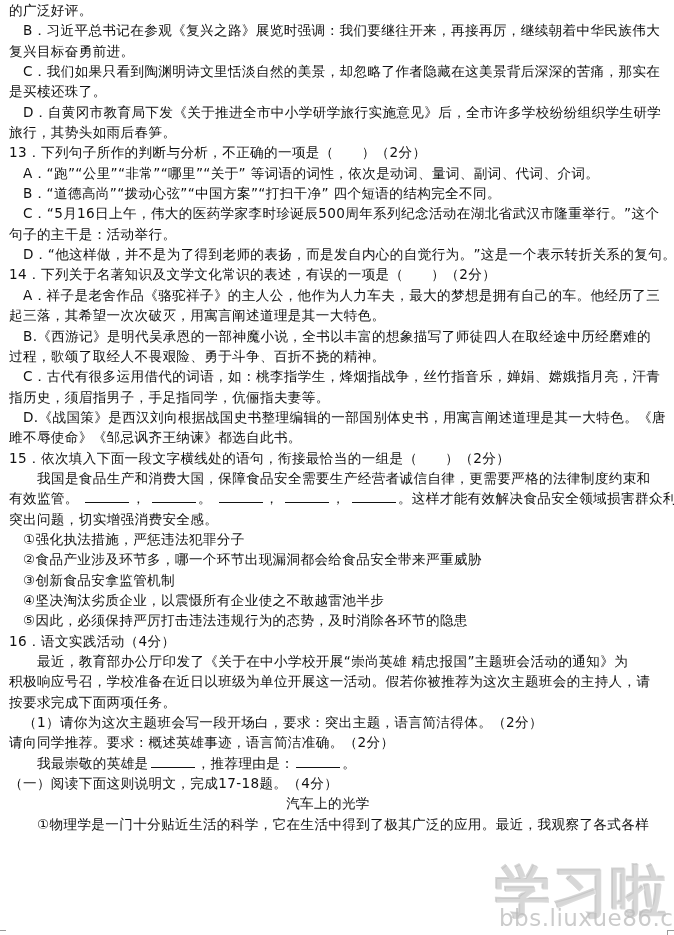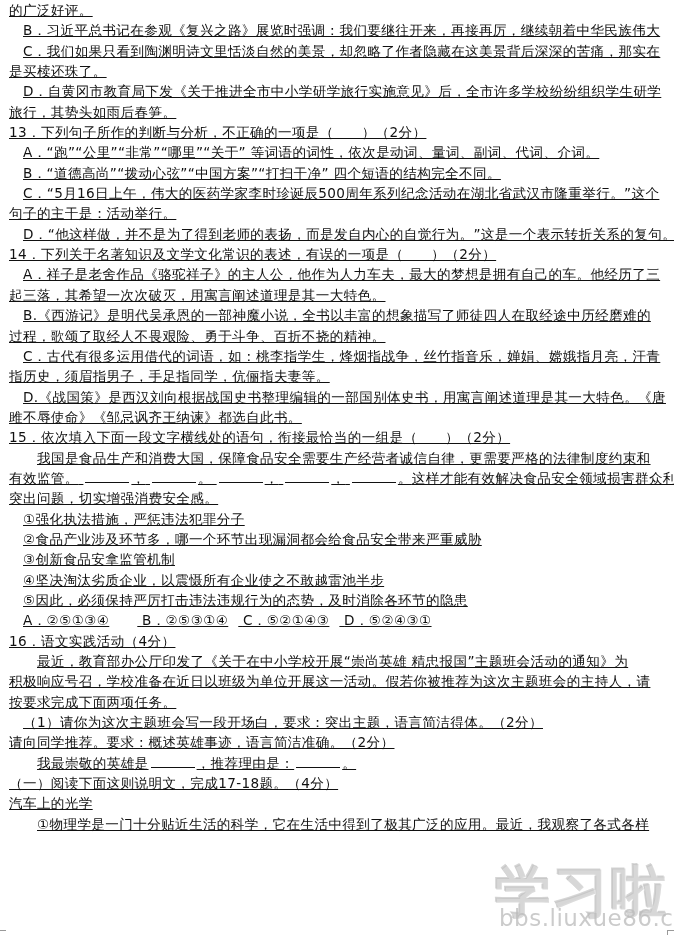--- a/index.html
+++ b/index.html
@@ -5,24 +5,24 @@
   html, body { margin: 0; padding: 0; background: #ffffff; }
   body {
     width: 674px; height: 935px; overflow: hidden; position: relative;
     font-family: "DejaVu Sans", "Liberation Sans", sans-serif;
     color: #111111;
   }
   .page {
     position: absolute; left: 9px; top: 0; width: 658px;
     font-size: 13.6px; line-height: 20.35px; letter-spacing: 0.35px;
   }
-  .line { white-space: nowrap; height: 20.35px; overflow: visible; text-decoration: underline; }
+  .line { white-space: nowrap; height: 20.35px; overflow: visible; }
   .ind1 { padding-left: 14px; }
   .ind2 { padding-left: 28px; }
-  .center { padding-right: 20px; }
+  .center { text-align: center; padding-right: 20px; }
   .blank { display: inline-block; width: 44px; border-bottom: 1px solid #111; height: 14px; vertical-align: baseline; margin: 0 2px; }
   .optgap { display: inline-block; width: 28px; }
   .watermark {
     position: absolute; left: 495px; top: 855px; width: 175px; height: 80px;
     pointer-events: none;
   }
   .wm-big {
     position: absolute; left: 0; top: 0; font-size: 56px; font-weight: bold;
     color: rgba(190,190,190,0.55); letter-spacing: 2px;
     text-shadow: 1px 1px 0 rgba(255,255,255,0.8), -1px -1px 0 rgba(150,150,150,0.4);
@@ -35,20 +35,21 @@
   .corner-mark-left { position: absolute; left: 0; top: 930px; width: 6px; height: 5px; border-top: 1px solid #999; }
   .corner-mark-right { position: absolute; right: 0; top: 930px; width: 6px; height: 5px; border-top: 1px solid #999; border-left: 1px solid #999; }
 </style>
 </head>
 <body>
 
 <div class="page">
 
   <div class="line">的广泛好评。</div>
   <div class="line ind1">B．习近平总书记在参观《复兴之路》展览时强调：我们要继往开来，再接再厉，继续朝着中华民族伟大</div>
+  <div class="line">复兴目标奋勇前进。</div>
   <div class="line ind1">C．我们如果只看到陶渊明诗文里恬淡自然的美景，却忽略了作者隐藏在这美景背后深深的苦痛，那实在</div>
   <div class="line">是买椟还珠了。</div>
   <div class="line ind1">D．自黄冈市教育局下发《关于推进全市中小学研学旅行实施意见》后，全市许多学校纷纷组织学生研学</div>
   <div class="line">旅行，其势头如雨后春笋。</div>
 
   <div class="line">13．下列句子所作的判断与分析，不正确的一项是（　　）（2分）</div>
   <div class="line ind1">A．“跑”“公里”“非常”“哪里”“关于” 等词语的词性，依次是动词、量词、副词、代词、介词。</div>
   <div class="line ind1">B．“道德高尚”“拨动心弦”“中国方案”“打扫干净” 四个短语的结构完全不同。</div>
   <div class="line ind1">C．“5月16日上午，伟大的医药学家李时珍诞辰500周年系列纪念活动在湖北省武汉市隆重举行。”这个</div>
   <div class="line">句子的主干是：活动举行。</div>
@@ -73,26 +74,20 @@
     <span class="blank"></span><span>，</span>
     <span class="blank"></span><span>，</span>
     <span class="blank"></span><span>。</span><span>这样才能有效解决食品安全领域损害群众利益的</span>
   </div>
   <div class="line">突出问题，切实增强消费安全感。</div>
   <div class="line ind1">①强化执法措施，严惩违法犯罪分子</div>
   <div class="line ind1">②食品产业涉及环节多，哪一个环节出现漏洞都会给食品安全带来严重威胁</div>
   <div class="line ind1">③创新食品安拿监管机制</div>
   <div class="line ind1">④坚决淘汰劣质企业，以震慑所有企业使之不敢越雷池半步</div>
   <div class="line ind1">⑤因此，必须保持严厉打击违法违规行为的态势，及时消除各环节的隐患</div>
-  <div class="line ind1">
-    <span>A．②⑤①③④</span><span class="optgap"></span>
-    <span>B．②⑤③①④</span><span class="optgap" style="width:10px"></span>
-    <span>C．⑤②①④③</span><span class="optgap" style="width:10px"></span>
-    <span>D．⑤②④③①</span>
-  </div>
 
   <div class="line">16．语文实践活动（4分）</div>
   <div class="line ind2">最近，教育部办公厅印发了《关于在中小学校开展“崇尚英雄 精忠报国”主题班会活动的通知》为</div>
   <div class="line">积极响应号召，学校准备在近日以班级为单位开展这一活动。假若你被推荐为这次主题班会的主持人，请</div>
   <div class="line">按要求完成下面两项任务。</div>
   <div class="line ind1">（1）请你为这次主题班会写一段开场白，要求：突出主题，语言简洁得体。（2分）</div>
   <div class="line">请向同学推荐。要求：概述英雄事迹，语言简洁准确。（2分）</div>
   <div class="line ind2">
     <span>我最崇敬的英雄是</span><span class="blank"></span><span>，推荐理由是：</span><span class="blank"></span><span>。</span>
   </div>

